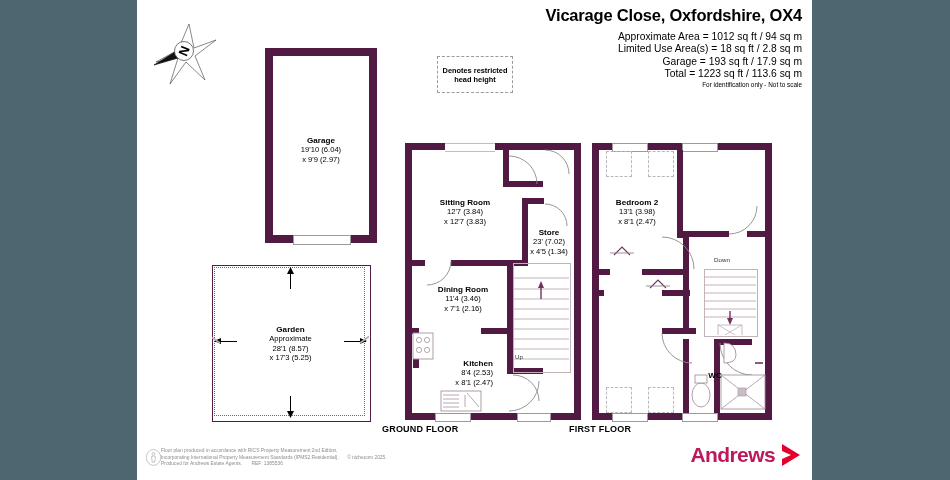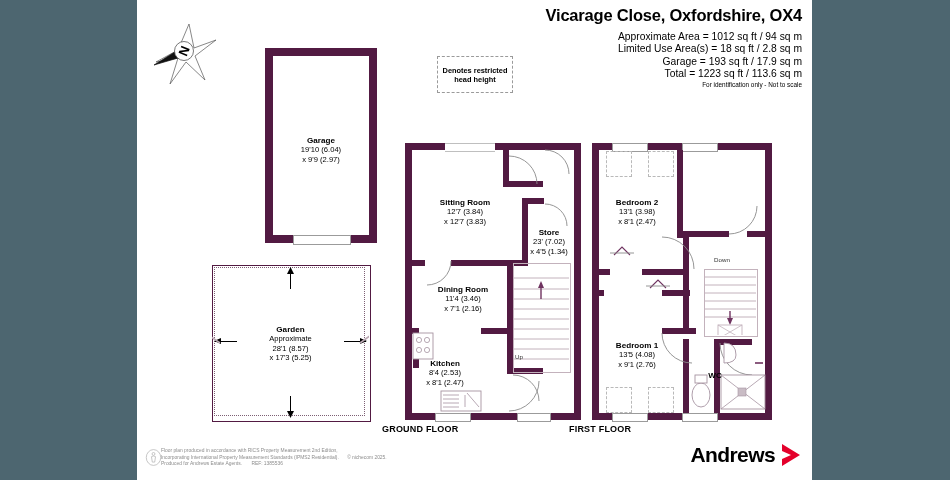--- a/index.html
+++ b/index.html
@@ -53,21 +53,21 @@
   .arrow{position:absolute;background:#000;}
   
   .foot{
     position:absolute;left:24px;bottom:12px;
     font-size:4.9px;color:#8c8c8c;line-height:6.6px;
   }
   .footicon{
     position:absolute;left:8px;bottom:14px;width:17px;height:17px;
   }
   .logo{position:absolute;right:10px;bottom:12px;height:26px;display:flex;align-items:center;}
-  .logo .t{font-size:21px;font-weight:bold;color:#000000;letter-spacing:-0.6px;}
+  .logo .t{font-size:21px;font-weight:bold;color:#be185d;letter-spacing:-0.6px;}
   .logo .chev{margin-left:5px;}
 </style>
 </head>
 <body>
 
 <div class="page">
 
   <div class="title">Vicarage Close, Oxfordshire, OX4</div>
   <div class="areas">
     <div>Approximate Area = 1012 sq ft / 94 sq m</div>
@@ -208,21 +208,21 @@
     <div class="lbl" style="left:112px;top:85px;width:64px;">
       <b>Store</b><br>
       <span>23' (7.02)</span><br>
       <span>x 4'5 (1.34)</span>
     </div>
     <div class="lbl" style="left:8px;top:142px;width:100px;">
       <b>Dining Room</b><br>
       <span>11'4 (3.46)</span><br>
       <span>x 7'1 (2.16)</span>
     </div>
-    <div class="lbl" style="left:0;top:216px;width:80px;">
+    <div class="lbl" style="left:8px;top:216px;width:80px;text-align:right;">
       <b>Kitchen</b><br>
       <span>8'4 (2.53)</span><br>
       <span>x 8'1 (2.47)</span>
     </div>
   </div>
   <div class="floorname" style="left:245px;top:424px;">GROUND FLOOR</div>
 
   <div class="plan" style="left:432px;top:143px;width:180px;height:277px;">
 
     <div class="w" style="left:0;top:0;width:22px;height:7px;"></div>
@@ -301,25 +301,20 @@
       <line x1="173" y1="232" x2="129" y2="266" stroke="#a693a1" stroke-width="0.8"></line>
       <rect x="146" y="245" width="8" height="8" fill="#c9bcc5" stroke="#a693a1" stroke-width="0.6"></rect>
       <line x1="163" y1="220" x2="171" y2="220" stroke="#6f3360" stroke-width="1.6"></line>
     </svg>
 
     <div class="lbl" style="left:4px;top:55px;width:82px;">
       <b>Bedroom 2</b><br>
       <span>13'1 (3.98)</span><br>
       <span>x 8'1 (2.47)</span>
     </div>
-    <div class="lbl" style="left:4px;top:198px;width:82px;">
-      <b>Bedroom 1</b><br>
-      <span>13'5 (4.08)</span><br>
-      <span>x 9'1 (2.76)</span>
-    </div>
     <div style="position:absolute;left:109px;top:228px;width:28px;text-align:center;font-size:8.1px;font-weight:bold;color:#000;">WC</div>
   </div>
 
   <div class="floorname" style="left:432px;top:424px;">FIRST FLOOR</div>
 
   <svg class="footicon" viewBox="0 0 20 20">
     <ellipse cx="10" cy="10" rx="8.5" ry="9.3" fill="none" stroke="#b5b5b5" stroke-width="0.9"></ellipse>
     <circle cx="10" cy="5.8" r="1.7" fill="none" stroke="#b5b5b5" stroke-width="0.9"></circle>
     <path d="M7.6 9 q2.4 -1.6 4.8 0 l-1 6.4 h-2.8 z" fill="none" stroke="#b5b5b5" stroke-width="0.9"></path>
   </svg>

